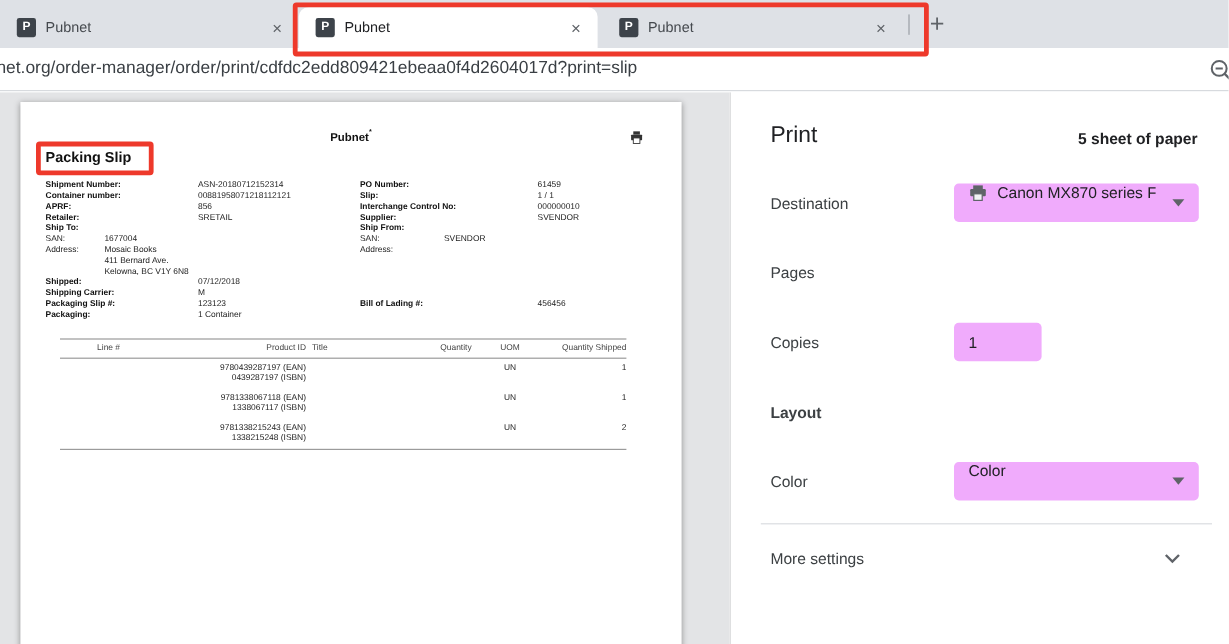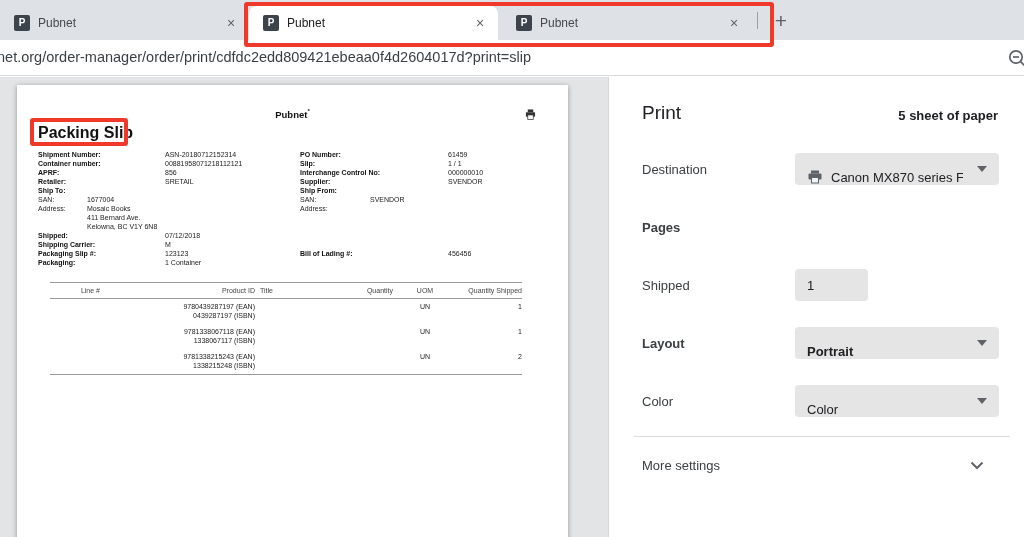--- a/index.html
+++ b/index.html
@@ -37,21 +37,21 @@
   .panel { position:absolute; left:608px; top:0; width:416px; height:460px; background:#fff;
            border-left:1px solid #d6d7d9; }
 
   
   .page { position:absolute; left:17px; top:8px; width:551px; height:470px; background:#fff;
           box-shadow:0 1px 5px rgba(0,0,0,.35); font-size:7px; color:#222; }
   .doc-brand { position:absolute; left:0; top:24px; width:100%; text-align:center;
                font-size:9.5px; font-weight:bold; color:#111; }
   .doc-brand sup { font-size:6px; position:relative; top:-1px; }
   .doc-print-icon { position:absolute; left:508px; top:24px; }
-  .doc-title { position:absolute; left:21px; top:39px; font-size:16px; font-weight:bold; color:#111; }
+  .doc-title { position:absolute; left:21px; top:39px; font-size:12px; font-weight:bold; color:#111; }
 
   .fields { position:absolute; left:0; top:65px; width:100%; }
   .fcol { position:absolute; top:0; }
   .fcol-left  { left:21px;  width:258px; }
   .fcol-right { left:283px; width:250px; }
   .frow { height:9px; line-height:9px; white-space:nowrap; font-size:7px; }
   .flabel { display:inline-block; color:#222; }
   .frow.b .flabel { font-weight:bold; color:#111; }
   .frow.ia  .flabel { width:127px; }
   .frow.ib  .flabel { width:49px; }
@@ -72,22 +72,22 @@
   .t-ean    { left:60px; width:145px; top:4px;  text-align:right; }
   .t-isbn   { left:60px; width:145px; top:13px; text-align:right; }
   .t-uom    { left:350px; width:50px; top:4px;  text-align:center; }
   .t-ship   { right:0;  width:100px; top:4px;  text-align:right; }
 
   
   .p-title { position:absolute; left:33px; top:25px; font-size:19px; color:#202124; }
   .p-sheets { position:absolute; right:26px; top:31px; font-size:13px; font-weight:600; color:#202124; }
   .p-row { position:absolute; left:33px; width:357px; height:32px; display:flex; align-items:center; }
   .p-label { width:153px; font-size:13px; color:#3c4043; flex:0 0 153px; }
-  .ctl { position:relative; height:32px; background:#e5e5e5; border-radius:4px; border:none;
-         font-size:13px; color:#202124; display:flex; align-items:flex-end; padding:0 12px;
+  .ctl { position:relative; height:32px; background:#f0abfc; border-radius:4px; border:none;
+         font-size:13px; color:#202124; display:flex; align-items:flex-start; padding:0 12px;
          font-family:"Liberation Sans", sans-serif; }
   .ctl-dd { width:204px; }
   .ctl-copies { width:73px; }
   .dd-arrow { position:absolute; right:12px; top:13px; width:0; height:0;
               border-left:5px solid transparent; border-right:5px solid transparent;
               border-top:6px solid #5f6368; }
   .dest-text { margin-left:8px; width:132px; overflow:hidden; white-space:nowrap; }
   .p-divider { position:absolute; left:25px; top:359px; width:376px; height:1px; background:#dadce0; }
   .p-more { position:absolute; left:33px; top:372px; width:357px; height:32px;
             display:flex; align-items:center; font-size:13px; color:#3c4043; cursor:pointer; }
@@ -306,35 +306,31 @@
               <rect x="4" y="1.5" width="8" height="3" fill="#5f6368"></rect>
               <rect x="1.5" y="4.5" width="13" height="6" rx="1" fill="#5f6368"></rect>
               <rect x="4.5" y="8.5" width="7" height="5.5" fill="#f1f3f4" stroke="#5f6368"></rect>
             </svg>
           </span>
           <span class="dest-text">Canon MX870 series F</span>
           <span class="dd-arrow"></span>
         </div>
       </div>
 
-      <div class="p-row" style="top:134px;font-weight:bold;">
+      <div class="p-row" style="top:134px;">
         <span class="p-label">Pages</span>
       </div>
 
       <div class="p-row" style="top:192px;">
-        <span class="p-label">Shipped</span>
+        <span class="p-label">Copies</span>
         <input class="ctl ctl-copies" readonly="" value="1" style="">
       </div>
 
       <div class="p-row" style="top:250px;font-weight:bold;">
         <span class="p-label">Layout</span>
-        <div class="ctl ctl-dd">
-          <span>Portrait</span>
-          <span class="dd-arrow"></span>
-        </div>
       </div>
 
       <div class="p-row" style="top:308px;">
         <span class="p-label">Color</span>
         <div class="ctl ctl-dd">
           <span>Color</span>
           <span class="dd-arrow"></span>
         </div>
       </div>
 

